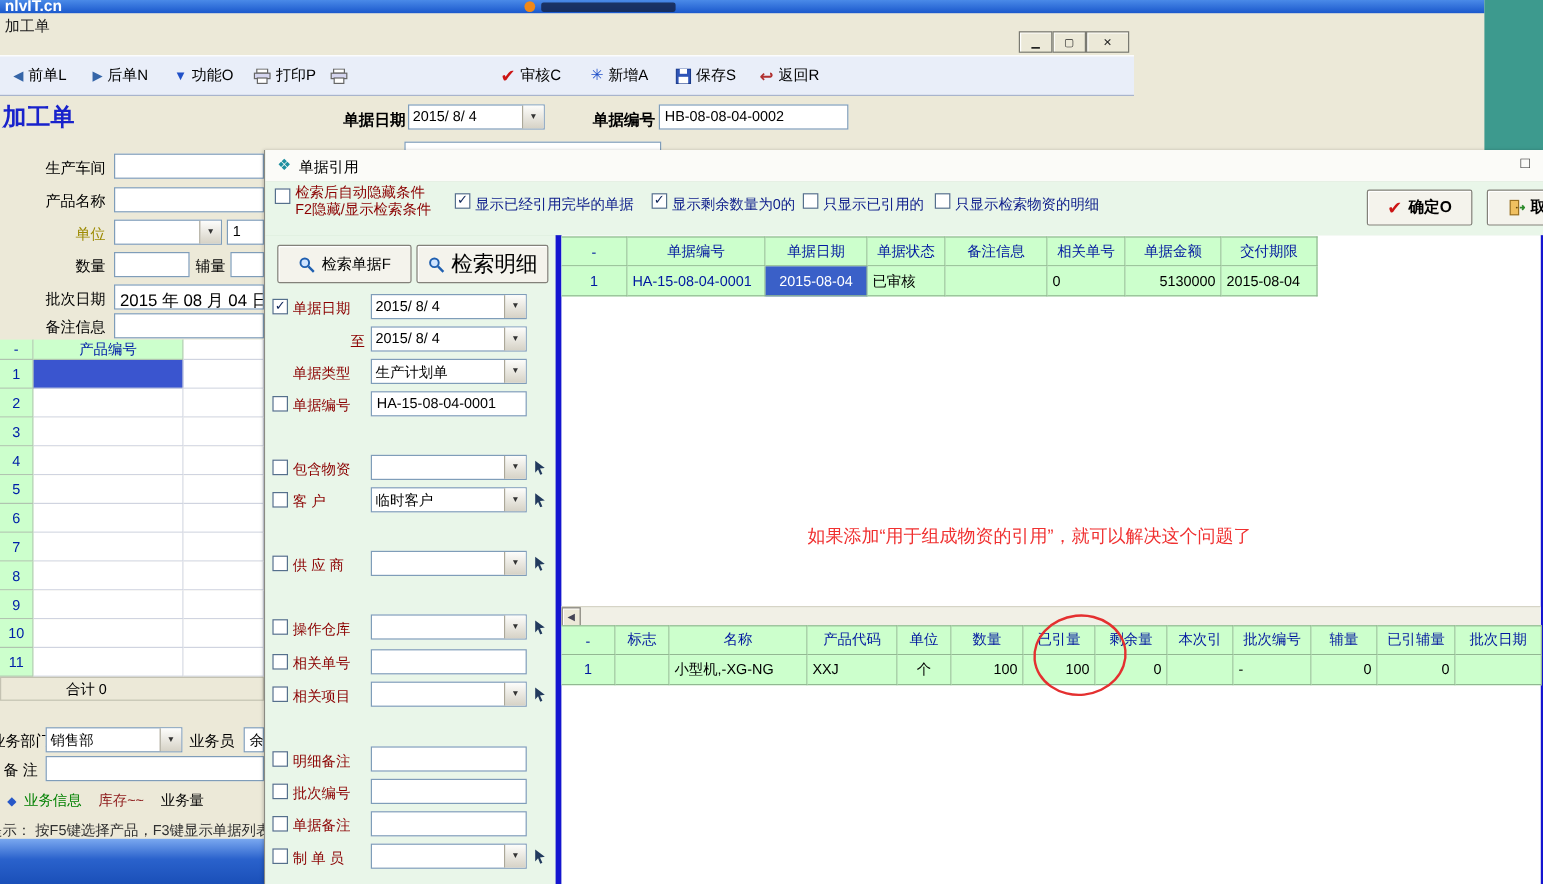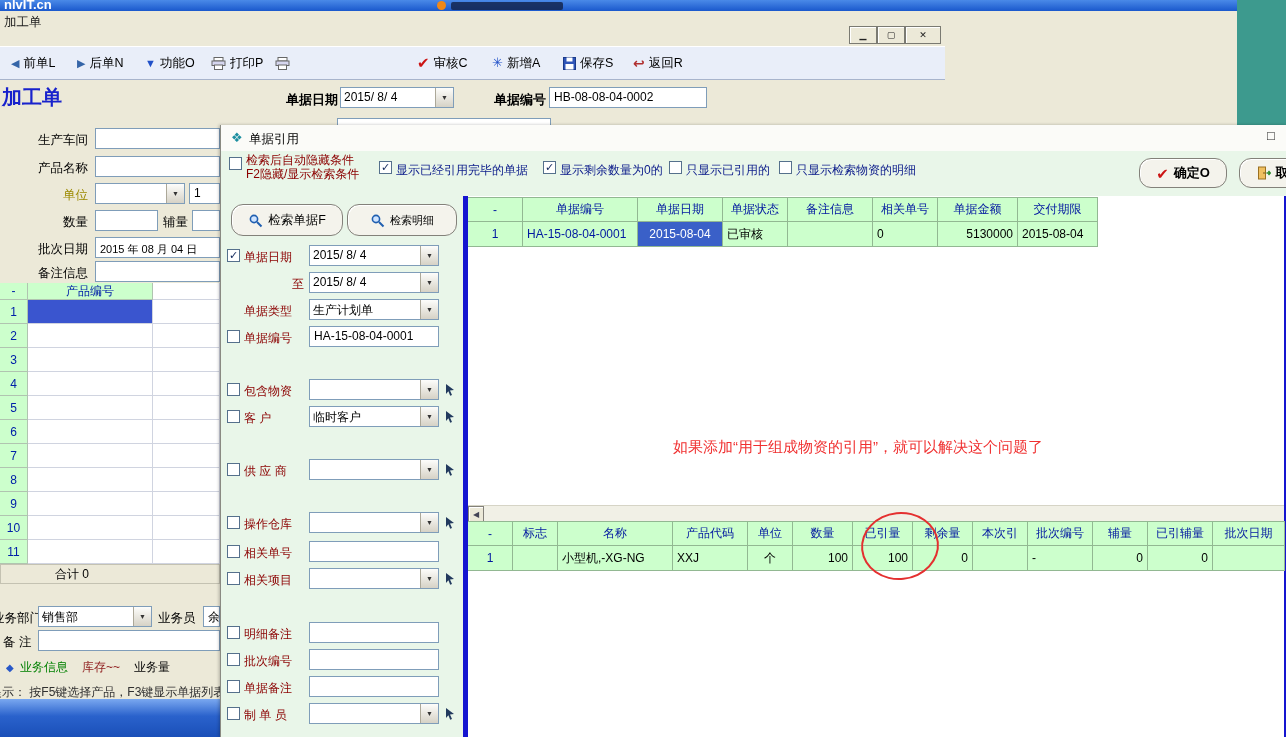--- a/index.html
+++ b/index.html
@@ -42,21 +42,21 @@
   
   .combo{display:flex;height:21px;background:#fff;border:1px solid #7f9db9;box-sizing:border-box}
   .cval{flex:1;font-size:12px;padding:2px 3px;overflow:hidden;white-space:nowrap}
   .cbtn{width:17px;background:linear-gradient(#fdfdfb,#d6d2c6);border-left:1px solid #aca899;
     display:flex;align-items:center;justify-content:center}
   .cbtn::after{content:"▼";font-size:7px;color:#333}
   .tin{background:#fff;border:1px solid #7f9db9;height:21px;box-sizing:border-box;font-size:12px;padding:2px 4px;white-space:nowrap;overflow:hidden}
   .cb{width:13px;height:13px;background:#fff;border:1px solid #55708c;box-sizing:border-box;
     font-size:11px;line-height:10px;text-align:center;color:#10265a;font-weight:bold}
   .cb.checked::after{content:"✓"}
-  .btn3d{background:#f4f3ec;border:1px solid #83817a;box-shadow:inset 1px 1px 0 #fff;border-radius:12px;
+  .btn3d{background:#f4f3ec;border:1px solid #83817a;box-shadow:inset 1px 1px 0 #fff;border-radius:2px;
     display:flex;align-items:center;justify-content:center;gap:5px;box-sizing:border-box}
 
   
   .flab{width:80px;text-align:right;font-size:12.5px;color:#000;white-space:nowrap}
 
   
   .trow{position:absolute;display:flex}
   .mh{background:#ccffcc;color:#0020a8;border-right:1px solid #b0c4b0;border-bottom:1px solid #b0c4b0;
     height:17px;font-size:12px;display:flex;align-items:center;justify-content:center;box-sizing:border-box}
   .mh.white{background:#fff;border-color:#d0d4e0}
@@ -182,21 +182,21 @@
   <span class="cbtn"></span>
 </div>
 <div class="abs tin" style="left:189px;top:183px;width:31px">1</div>
 
 <div class="abs flab" style="left:8px;top:214px">数量</div>
 <div class="abs tin" style="left:95px;top:210px;width:63px"></div>
 <div class="abs nw" style="left:163px;top:214px;font-size:12.5px">辅量</div>
 <div class="abs tin" style="left:192px;top:210px;width:28px"></div>
 
 <div class="abs flab" style="left:8px;top:241px">批次日期</div>
-<div class="abs tin" style="left:95px;top:237px;width:125px;font-size:11px;padding-top:4px">2015 年 08 月 04 日</div>
+<div class="abs tin" style="left:95px;top:237px;width:125px;font-size:14px;padding-top:4px">2015 年 08 月 04 日</div>
 
 <div class="abs flab" style="left:8px;top:265px">备注信息</div>
 <div class="abs tin" style="left:95px;top:261px;width:125px"></div>
 
 <div class="trow" style="left:0;top:283px">
   <div class="mh" style="width:28px">-</div>
   <div class="mh" style="width:125px">产品编号</div>
   <div class="mh white" style="width:67px"></div>
 </div>
 <div class="trow" style="left:0;top:300px">
@@ -316,21 +316,21 @@
 
   <div class="abs" style="left:0;top:71px;width:242px;height:541px;background:#e9f6e9"></div>
 
   <div class="abs btn3d" style="left:10px;top:79px;width:112px;height:32px;font-size:12.5px">
     <svg width="15" height="15" viewBox="0 0 15 15">
         <circle cx="6" cy="6" r="3.6" fill="#cfe4ff" stroke="#1f5fb0" stroke-width="1.6"></circle>
         <line x1="9" y1="9" x2="13.5" y2="13.5" stroke="#1f5fb0" stroke-width="2"></line>
       </svg>
     <span>检索单据F</span>
   </div>
-  <div class="abs btn3d" style="left:126px;top:79px;width:110px;height:32px;font-size:11px">
+  <div class="abs btn3d" style="left:126px;top:79px;width:110px;height:32px;font-size:18px">
     <svg width="15" height="15" viewBox="0 0 15 15">
         <circle cx="6" cy="6" r="3.6" fill="#cfe4ff" stroke="#1f5fb0" stroke-width="1.6"></circle>
         <line x1="9" y1="9" x2="13.5" y2="13.5" stroke="#1f5fb0" stroke-width="2"></line>
       </svg>
     <span>检索明细</span>
   </div>
 
   <div class="abs" style="left:6px;top:120px;width:232px;height:22px">
     <span class="abs cb checked" style="left:0;top:4px"></span>
     <span class="abs flabel" style="left:17px;top:4px">单据日期</span>

